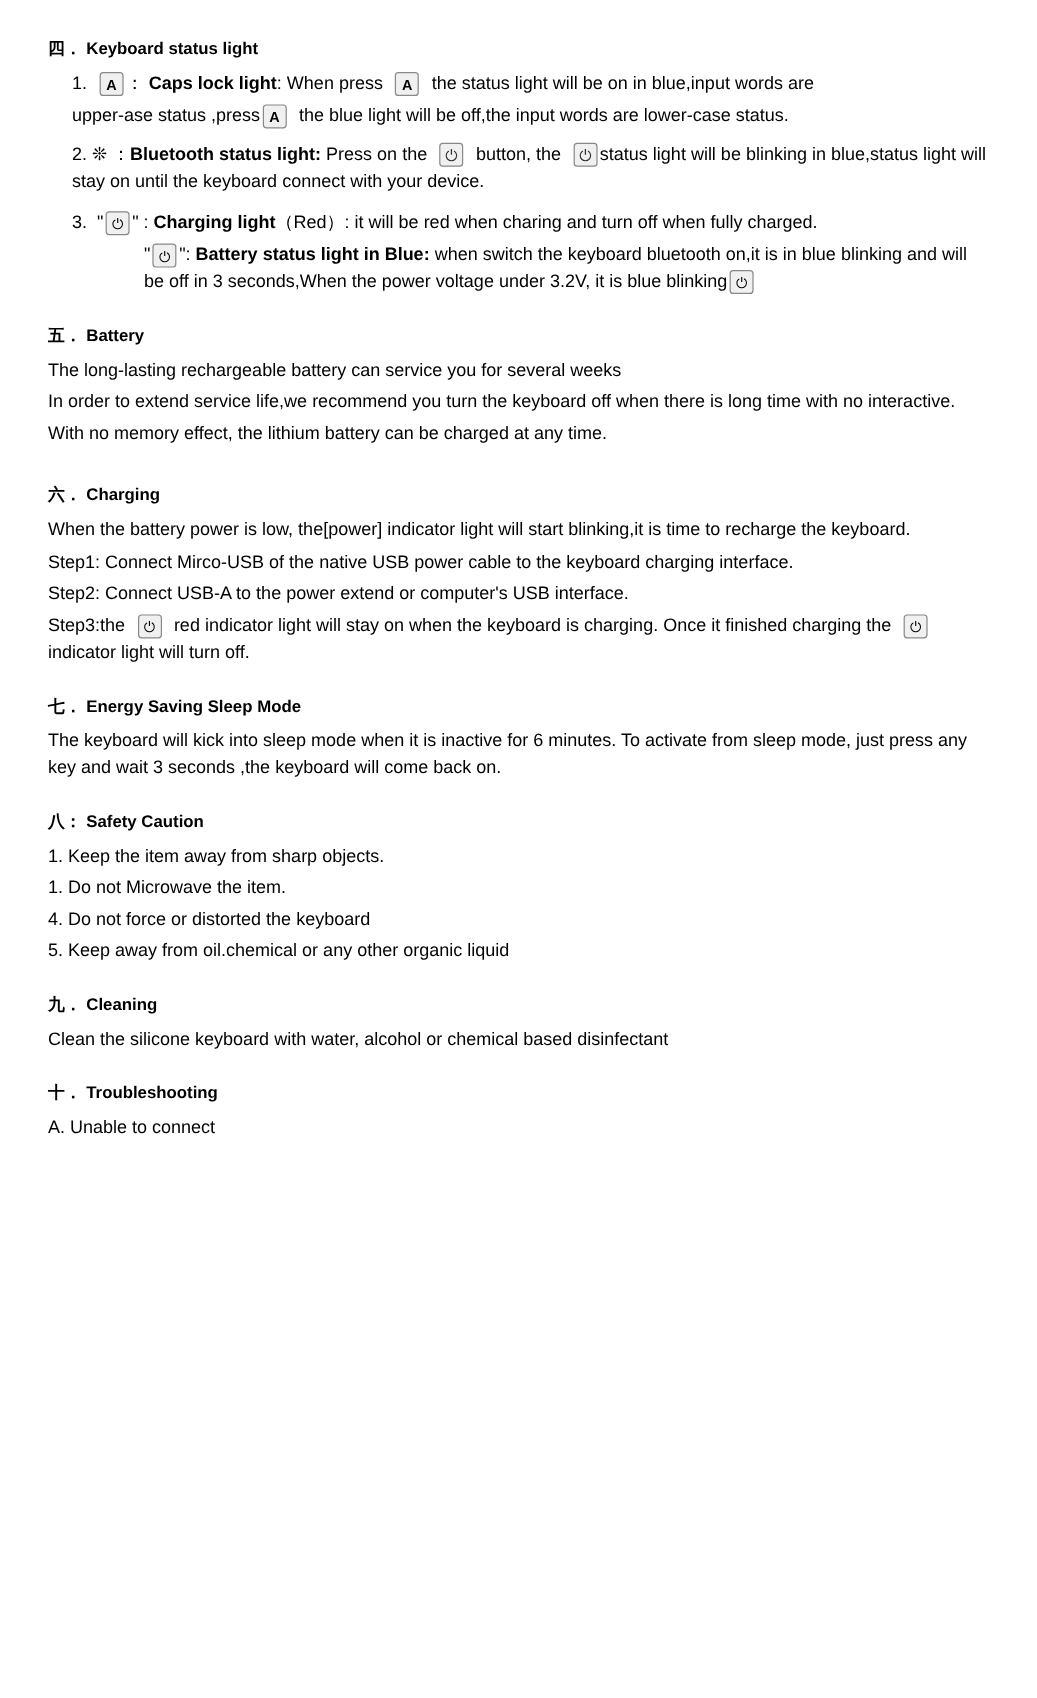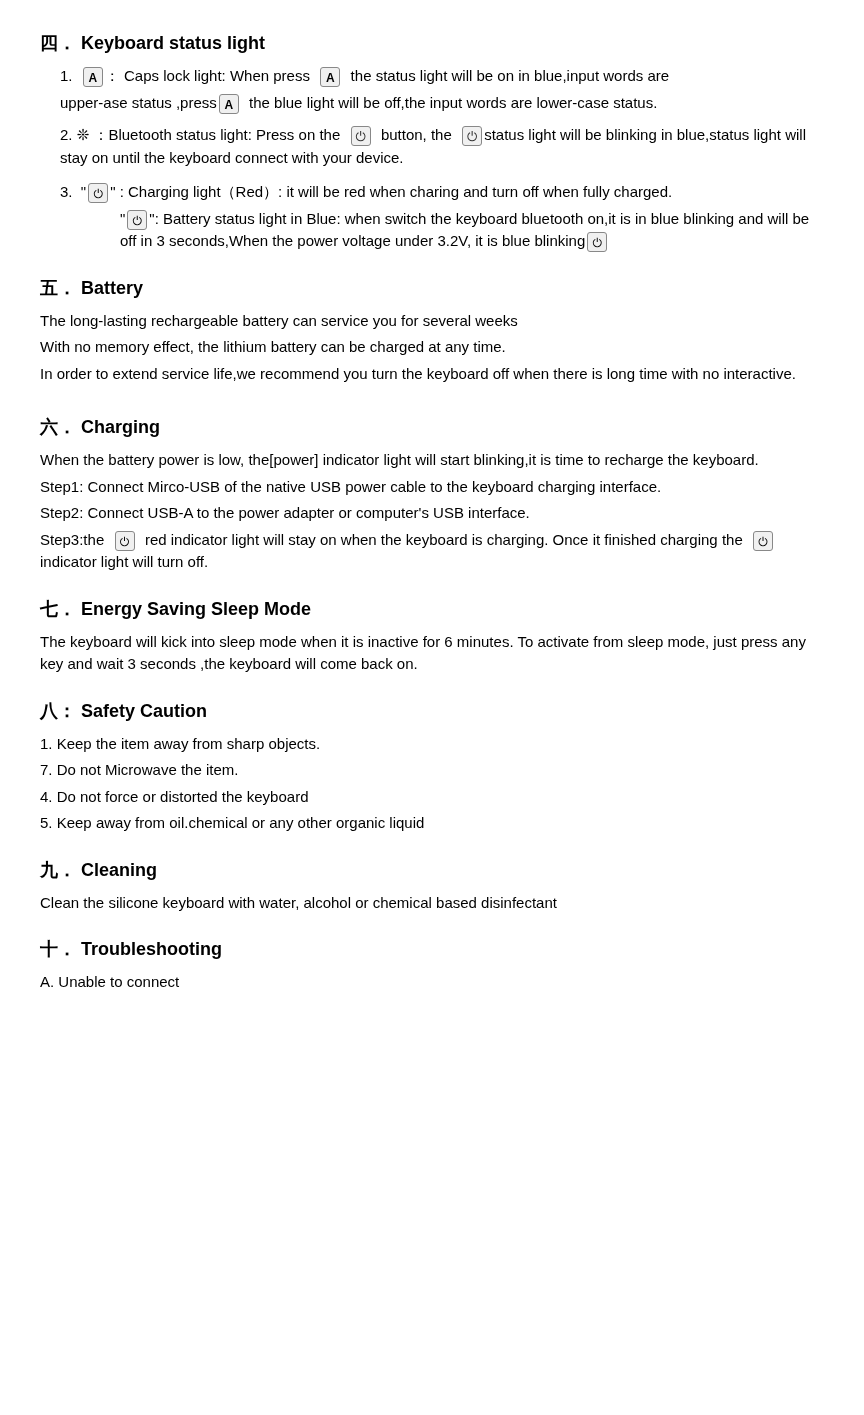--- a/index.html
+++ b/index.html
@@ -6,21 +6,21 @@
     body {
       font-family: Arial, sans-serif;
       font-size: 15px;
       line-height: 1.5;
       color: #000;
       background: #fff;
       padding: 30px 40px;
       width: 864px;
     }
     h2 {
-      font-size: 18px;
+      font-size: 14px;
       font-weight: bold;
       margin-bottom: 8px;
     }
     .section {
       margin-bottom: 22px;
     }
     .item-numbered {
       margin-left: 20px;
       margin-bottom: 10px;
     }
@@ -44,21 +44,21 @@
       font-weight: bold;
       font-size: 12px;
     }
     .icon-bt {
       font-size: 13px;
       color: #333;
     }
     .icon-power {
       font-size: 12px;
     }
-    b { font-weight: normal; }
+    b { font-weight: bold; }
     p { margin-bottom: 4px; }
   </style>
 </head>
 <body>
 
 <div class="section">
   <h2>四．  Keyboard status light</h2>
 
   <div class="item-numbered">
     <p>
@@ -81,41 +81,41 @@
     </p>
     <p class="indent" style="margin-top:4px;">
       "<span class="inline-icon"><span class="icon-power">⏻</span></span>": <b>Battery status light in Blue:</b> when switch the keyboard bluetooth on,it is in blue blinking and will be off in 3 seconds,When the power voltage under 3.2V, it is blue blinking<span class="inline-icon"><span class="icon-power">⏻</span></span>
     </p>
   </div>
 </div>
 
 <div class="section" style="margin-top:18px;">
   <h2>五．  Battery</h2>
   <p>The long-lasting rechargeable battery can service you for several weeks</p>
+  <p>In order to extend service life,we recommend you turn the keyboard off when there is long time with no interactive.</p>
   <p>With no memory effect, the lithium battery can be charged at any time.</p>
-  <p>In order to extend service life,we recommend you turn the keyboard off when there is long time with no interactive.</p>
 </div>
 
 <div class="section" style="margin-top:29px;">
   <h2>六．  Charging</h2>
   <p>When the battery power is low, the[power] indicator light will start blinking,it is time to recharge the keyboard.</p>
   <p>Step1: Connect Mirco-USB of the native USB power cable to the keyboard charging interface.</p>
-  <p>Step2: Connect USB-A to the power adapter or computer's USB interface.</p>
+  <p>Step2: Connect USB-A to the power extend or computer's USB interface.</p>
   <p>Step3:the &nbsp;<span class="inline-icon"><span class="icon-power">⏻</span></span>&nbsp; red indicator light will stay on when the keyboard is charging. Once it finished charging the &nbsp;<span class="inline-icon"><span class="icon-power">⏻</span></span>&nbsp; indicator light will turn off.</p>
 </div>
 
 <div class="section" style="margin-top:18px;">
   <h2>七．   Energy Saving Sleep Mode</h2>
   <p>The keyboard will kick into sleep mode when it is inactive for 6 minutes. To activate from sleep mode, just press any key and wait 3 seconds ,the keyboard will come back on.</p>
 </div>
 
 <div class="section" style="margin-top:18px;">
   <h2>八：  Safety Caution</h2>
   <p>1. Keep the item away from sharp objects.</p>
-  <p>7. Do not Microwave the item.</p>
+  <p>1. Do not Microwave the item.</p>
   <p>4. Do not force or distorted the keyboard</p>
   <p>5. Keep away from oil.chemical or any other organic liquid</p>
 </div>
 
 <div class="section" style="margin-top:18px;">
   <h2>九．  Cleaning</h2>
   <p>Clean the silicone keyboard with water, alcohol or chemical based disinfectant</p>
 </div>
 
 <div class="section" style="margin-top:18px;">

